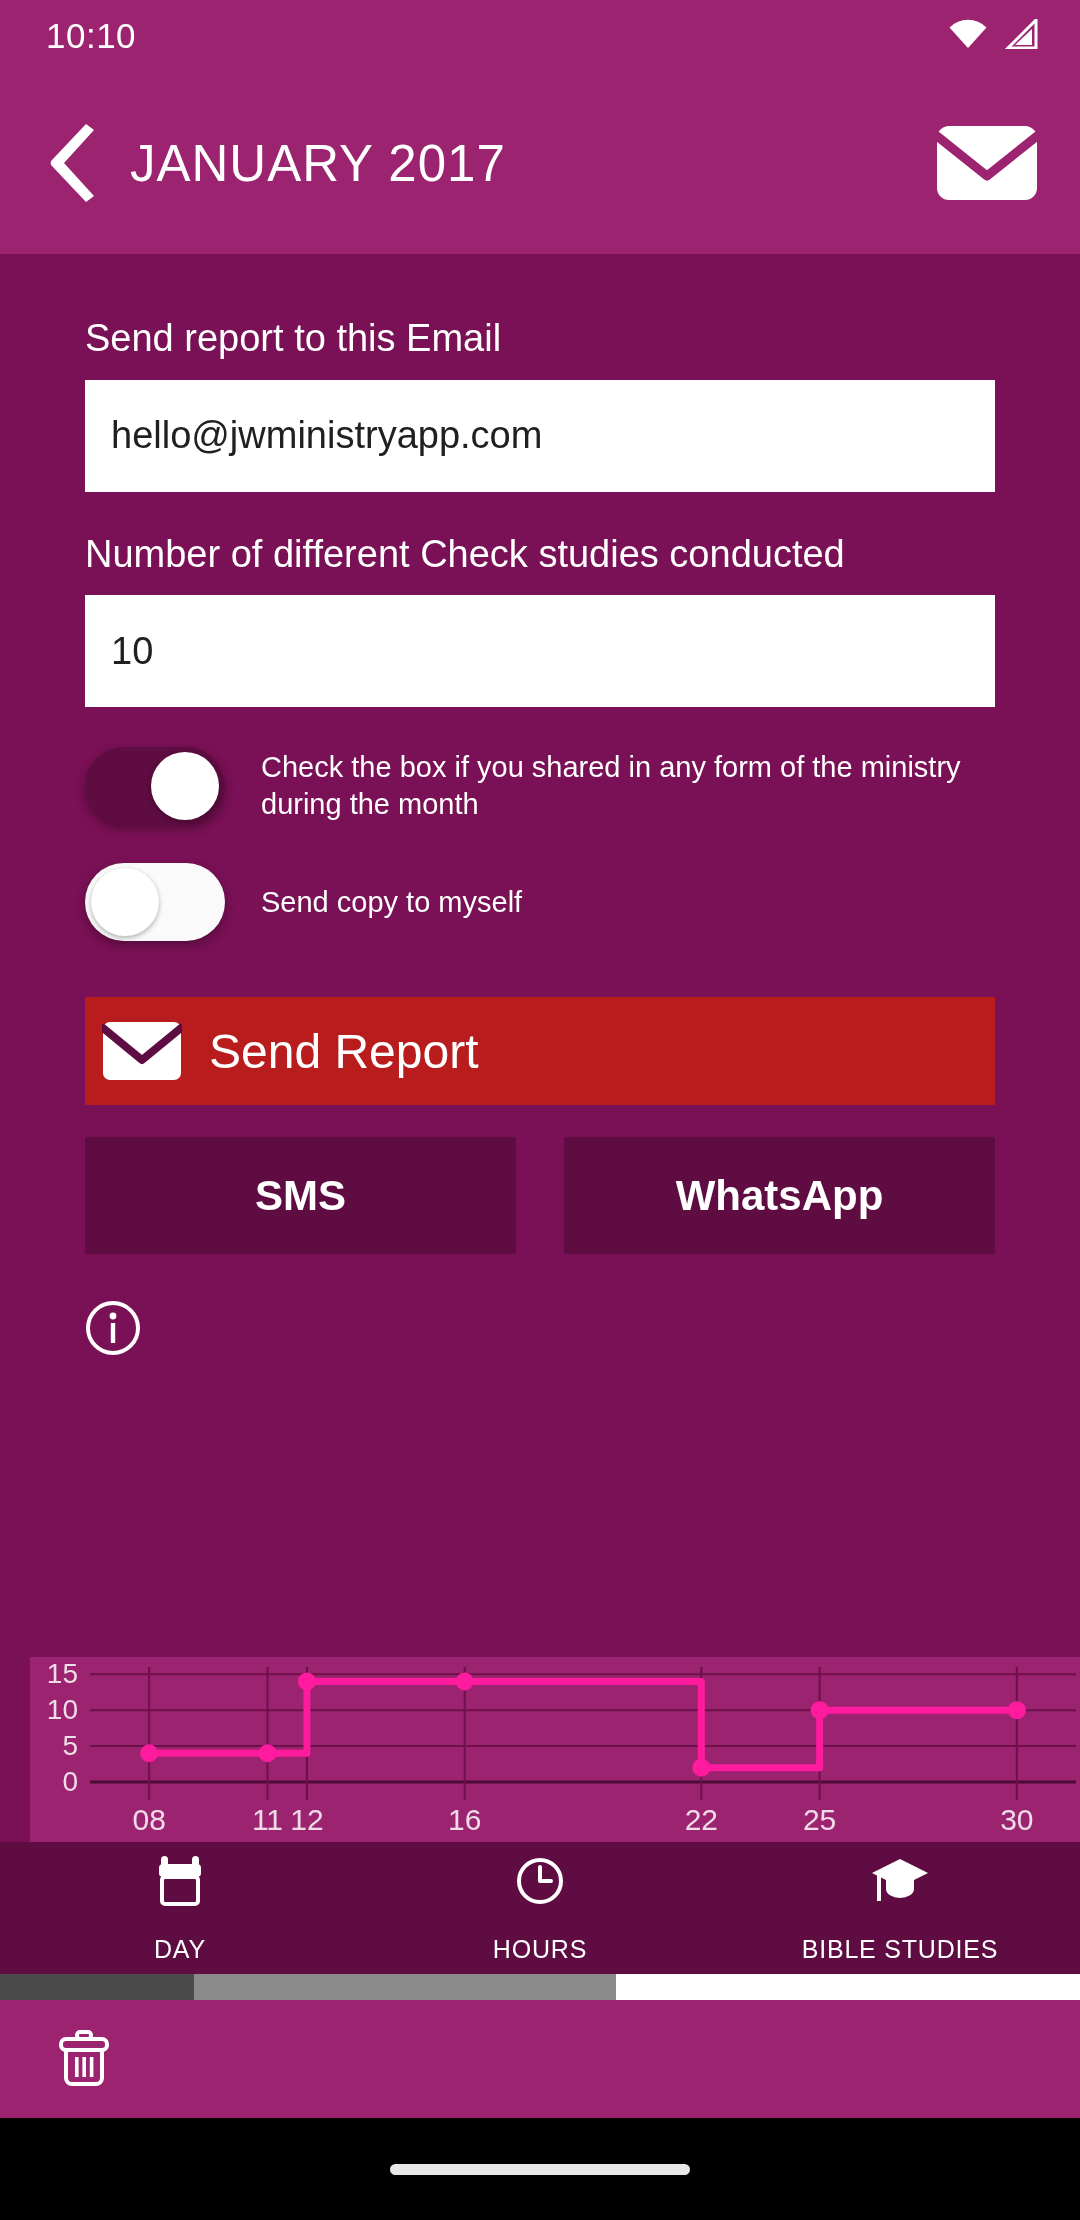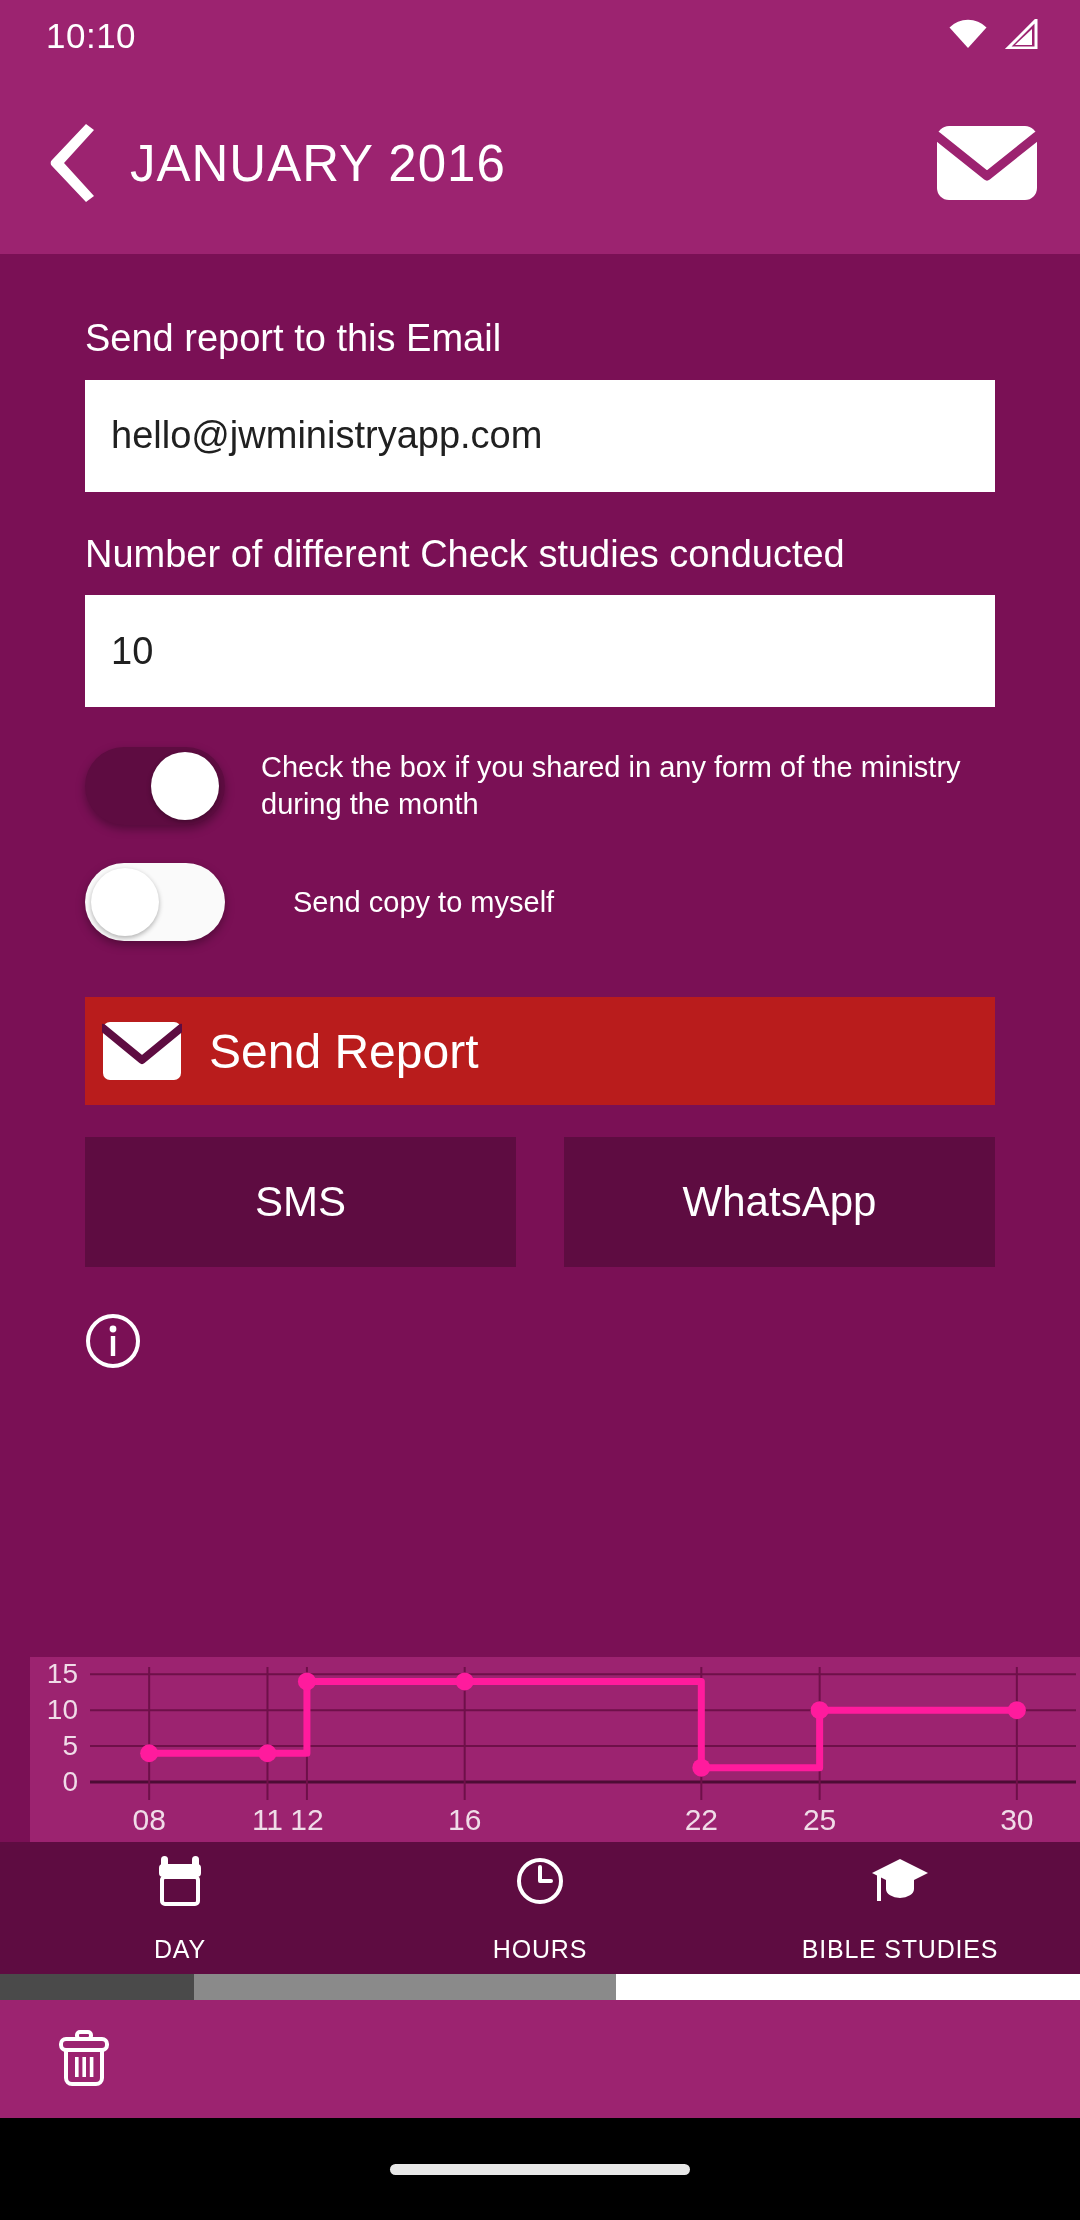--- a/index.html
+++ b/index.html
@@ -115,21 +115,21 @@
     margin-bottom: 40px;
     outline: none;
   }
 
   
   .toggle-row {
     display: flex;
     align-items: center;
     margin-top: 36px;
   }
-  .toggle-row.second { margin-top: 38px; gap: 32px; }
+  .toggle-row.second { margin-top: 38px; }
   .switch {
     position: relative;
     width: 140px;
     height: 78px;
     flex: none;
     cursor: pointer;
     filter: drop-shadow(0 4px 5px rgba(0,0,0,0.32));
   }
   .switch .track {
     position: absolute;
@@ -183,28 +183,28 @@
     font-weight: 400;
     margin-left: 26px;
   }
   .small-buttons {
     display: flex;
     gap: 48px;
     margin-top: 32px;
   }
   .small-button {
     flex: 1;
-    height: 130px;
+    height: 117px;
     background: #5e0c41;
     display: flex;
     align-items: center;
     justify-content: center;
     color: #ffffff;
     font-size: 42px;
-    font-weight: 400;
+    font-weight: 700;
     cursor: pointer;
   }
   .info-icon {
     margin-top: 46px;
     width: 56px;
     height: 56px;
     cursor: pointer;
   }
 
   
@@ -307,21 +307,21 @@
       </span>
     </div>
   </div>
 
   <div class="app-header">
     <div class="back-chevron">
       <svg width="56" height="78" viewBox="0 0 56 78">
         <path d="M48 6 L18 39 L48 72 L40 78 L6 42 A4 4 0 0 1 6 36 L40 0 Z" fill="#ffffff"></path>
       </svg>
     </div>
-    <div class="header-title">JANUARY 2016</div>
+    <div class="header-title">JANUARY 2017</div>
     <div class="header-mail">
       <svg width="104" height="78" viewBox="0 0 104 78">
         <rect x="2" y="2" width="100" height="74" rx="12" fill="#ffffff"></rect>
         <path d="M2 12 L52 52 L102 12" fill="none" stroke="#9c2370" stroke-width="9" stroke-linecap="round" stroke-linejoin="round"></path>
       </svg>
     </div>
   </div>
 
   <div class="content">
 

